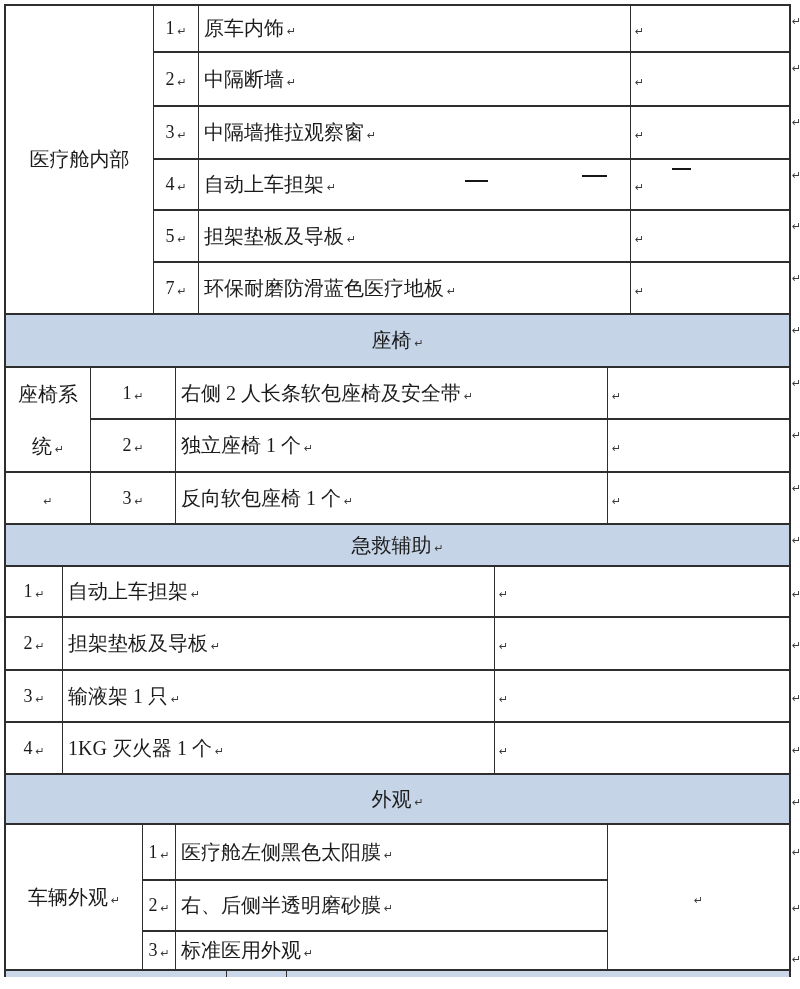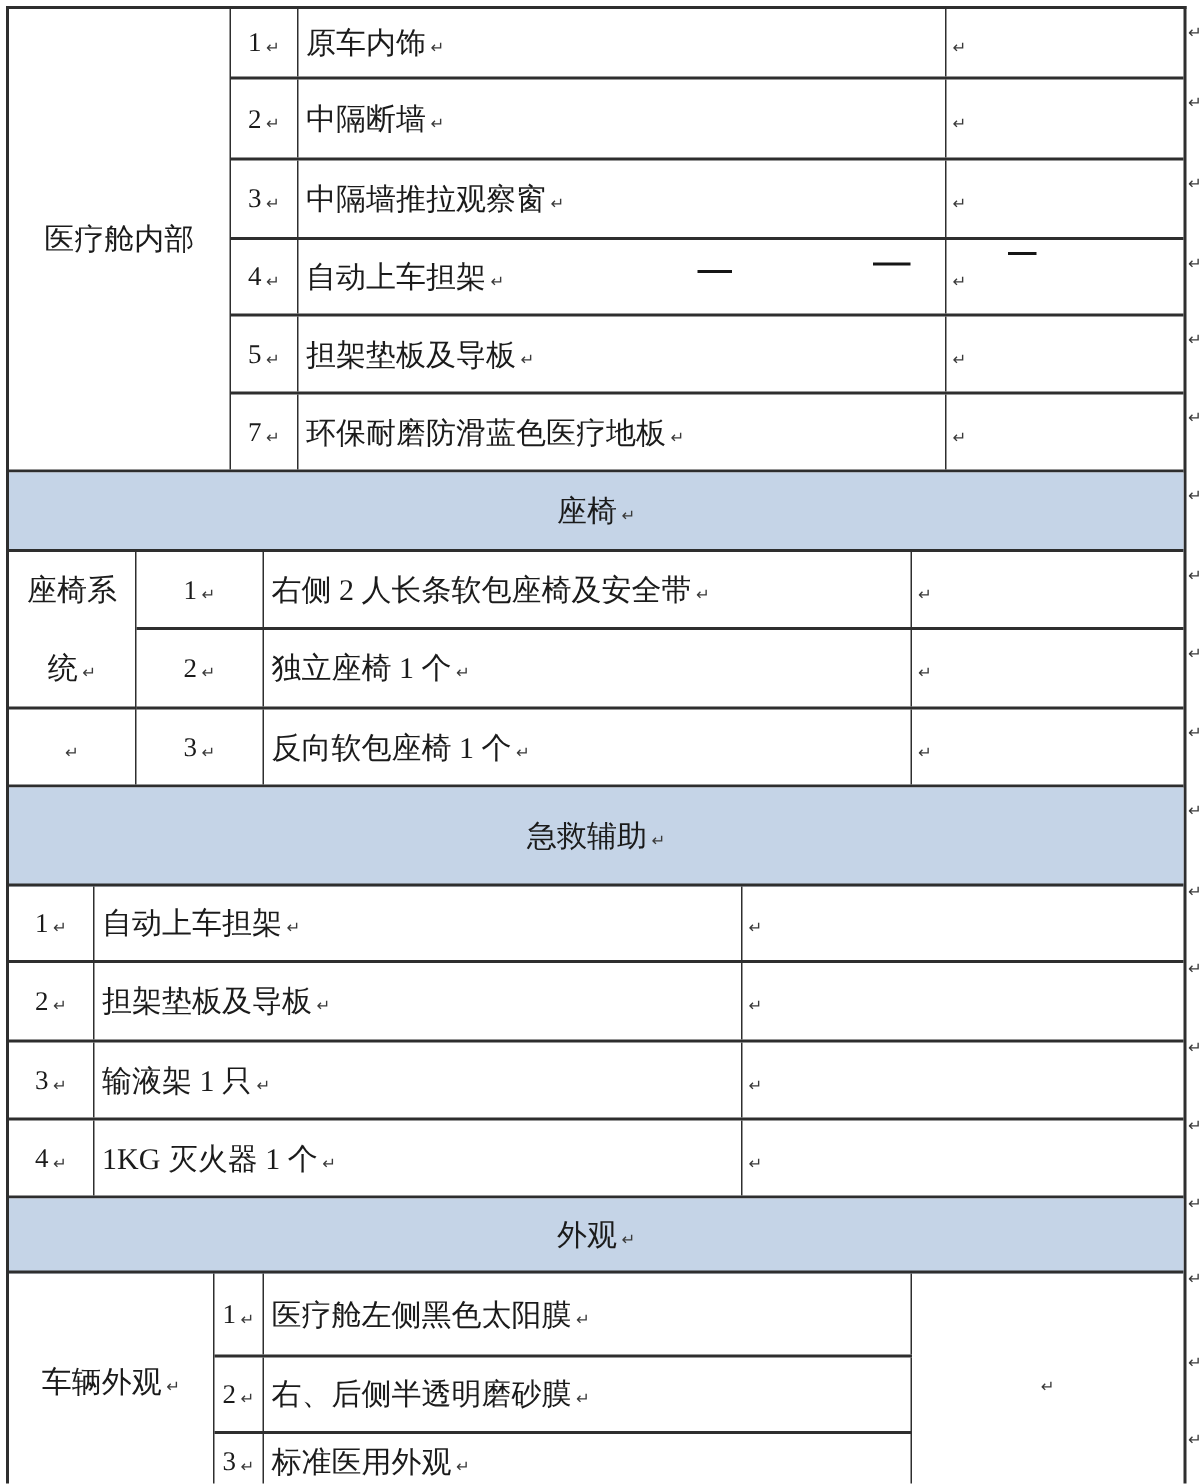--- a/index.html
+++ b/index.html
@@ -201,21 +201,21 @@
               <span>反向软包座椅 1 个</span>
               <span class="mk">↵</span>
             </div>
           <div class="rem">
               <span class="mk" style="margin-left:0">↵</span>
             </div>
         </div>
       </div>
     </div>
 
-    <div class="hdr" style="height:66px">
+    <div class="hdr" style="height:42px">
       <span>急救辅助</span>
         <span class="mk">↵</span>
     </div>
 
     <div class="sec sec-3" style="height:208px">
       <div class="rows">
         <div class="row" style="height:51px">
           <div class="num">
               <span>1</span>
               <span class="mk">↵</span>

